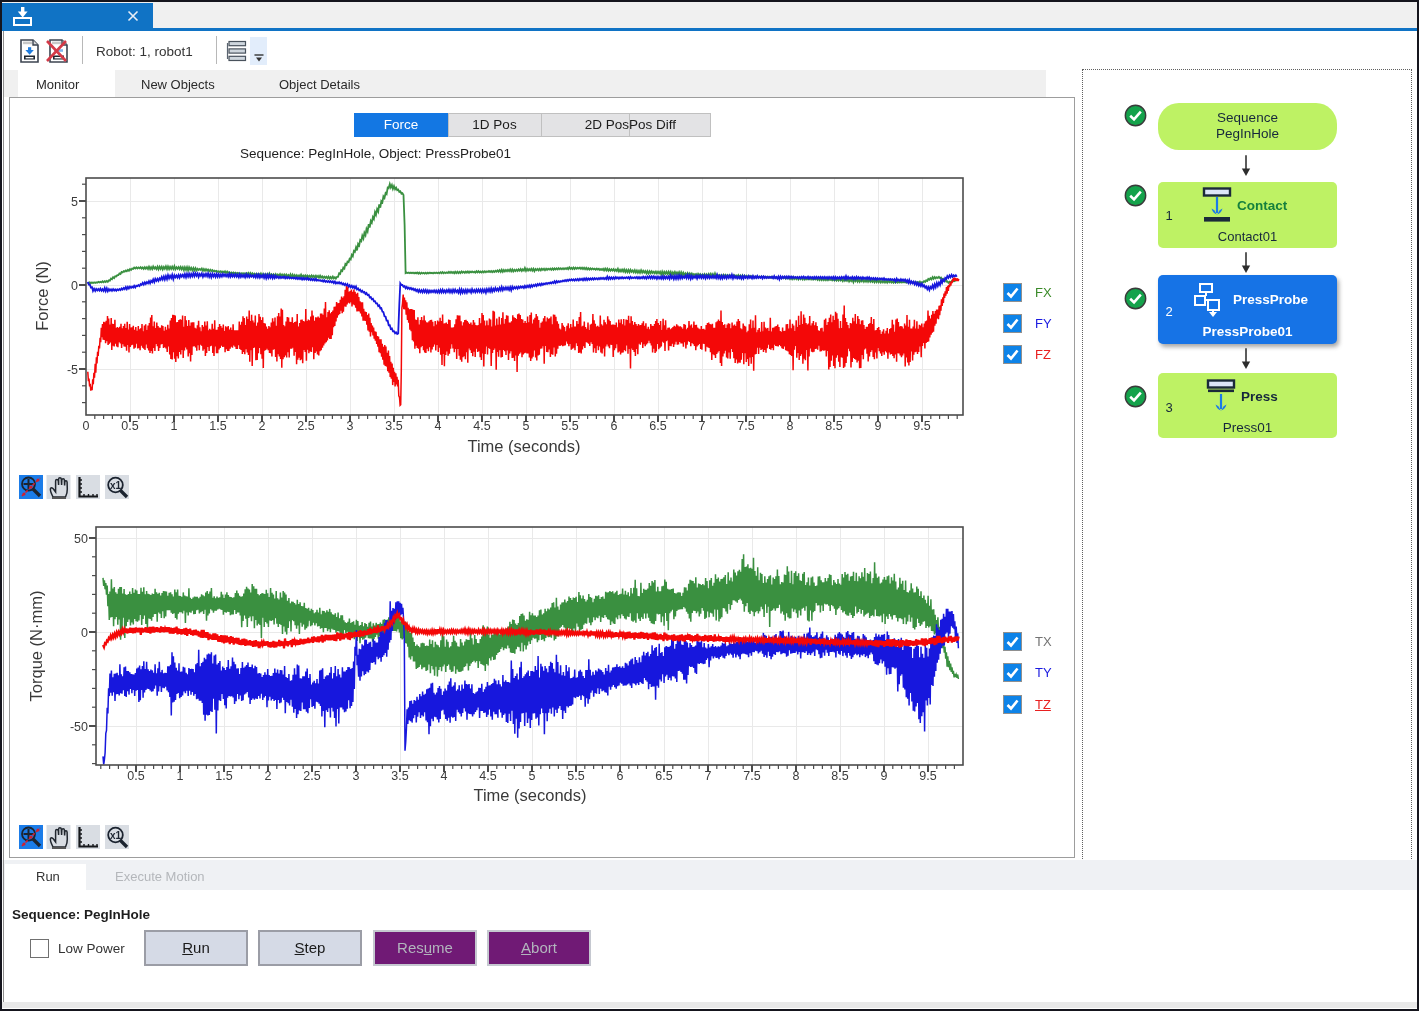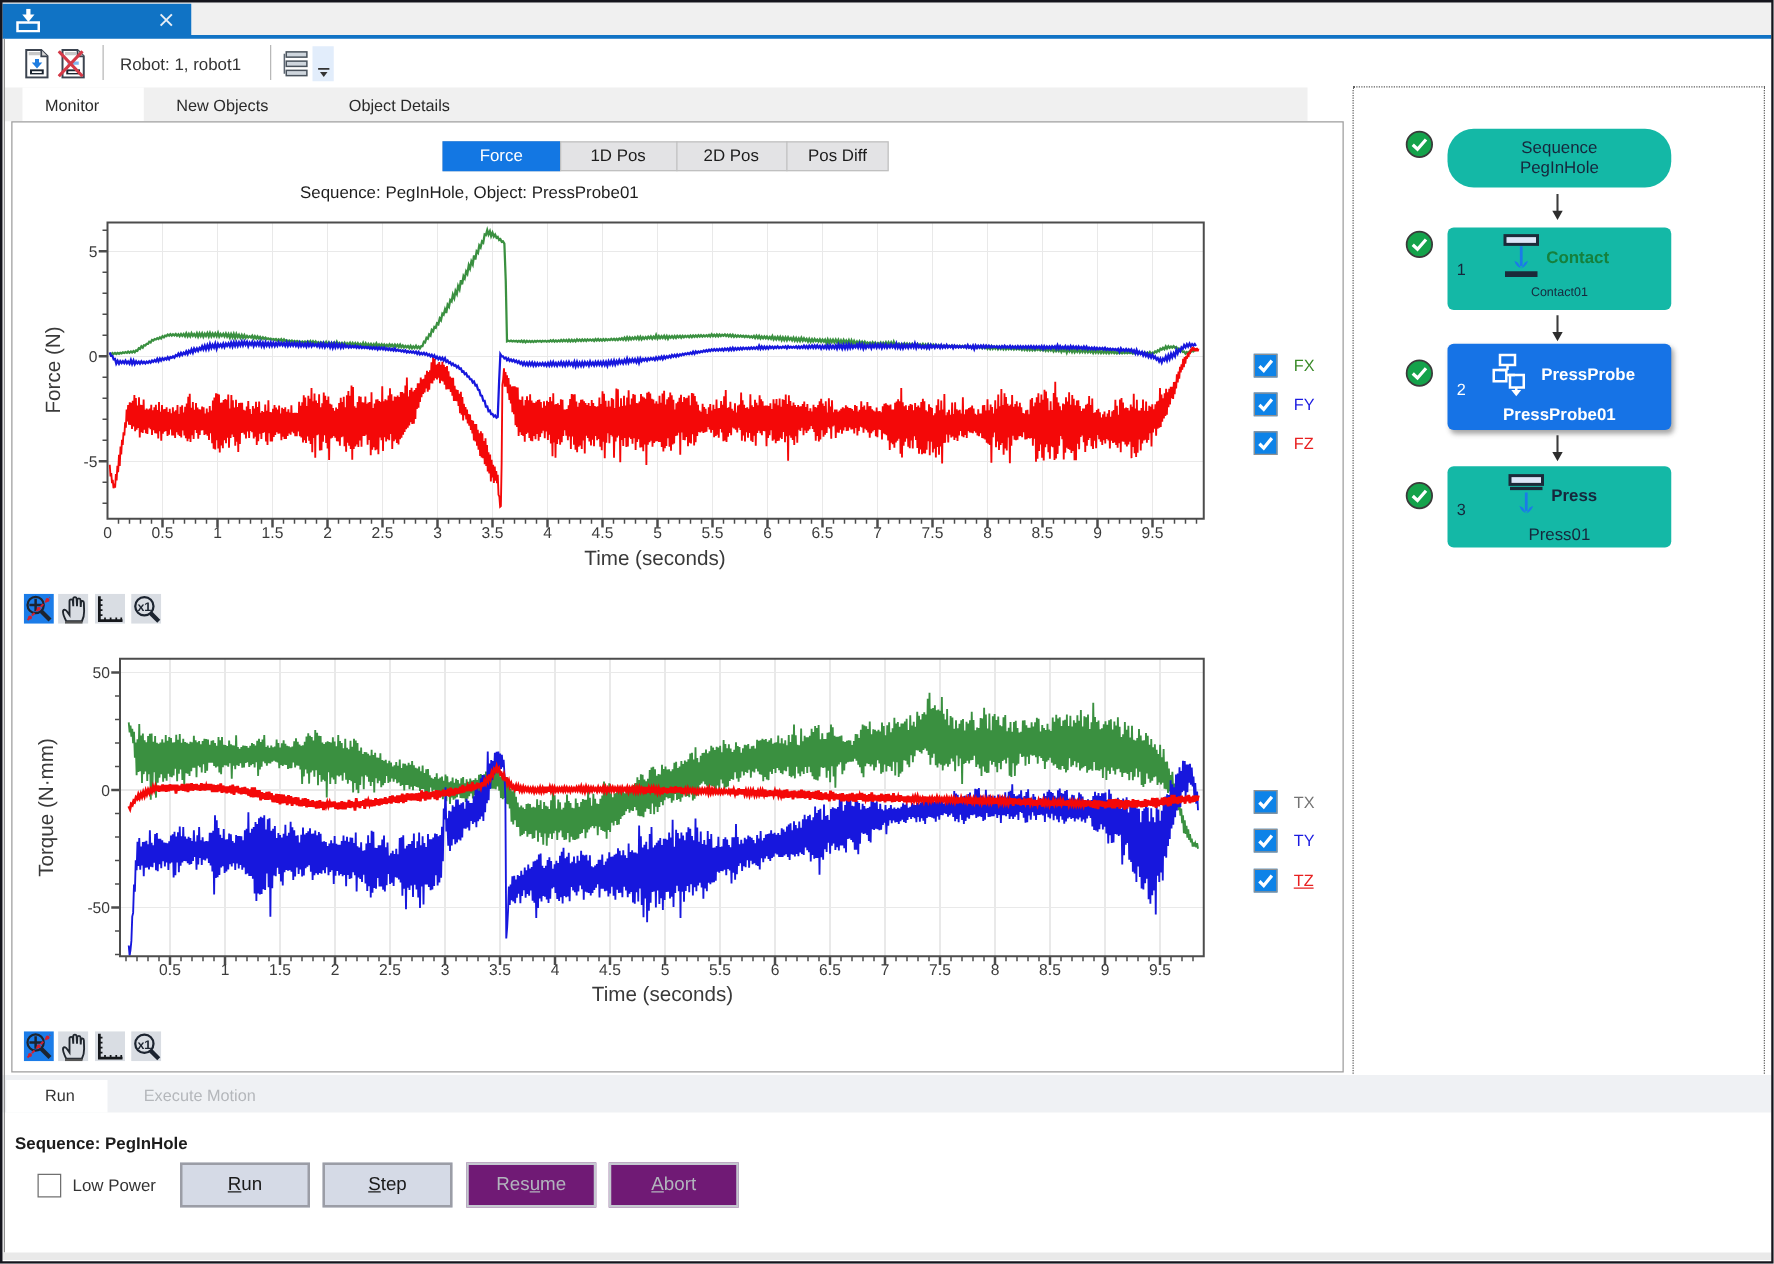--- a/index.html
+++ b/index.html
@@ -1,18 +1,18 @@
 <!DOCTYPE html>
 <html><head><meta charset="utf-8"><style>
 html,body{margin:0;padding:0;}
 body{width:1419px;height:1011px;position:relative;background:#fff;font-family:"Liberation Sans",sans-serif;overflow:hidden;}
 .abs{position:absolute;}
 .ck{position:absolute;width:17px;height:17px;background:#0d83e8;border:1px solid #909090;}
 .ck svg{position:absolute;left:2px;top:2px;}
-.flowbox{position:absolute;left:1158px;width:179px;background:#14b8a6;border-radius:5px;color:#16273c;}
+.flowbox{position:absolute;left:1158px;width:179px;background:#bef264;border-radius:5px;color:#16273c;}
 .flowsel{background:#1673e6;color:#fff;box-shadow:2px 3px 4px rgba(60,60,60,.45);}
 .arr{position:absolute;left:1241px;width:10px;}
 .btn{position:absolute;top:930px;width:104px;height:36px;background:#d5dae6;border:2px solid #9b9da6;box-sizing:border-box;font-size:15px;color:#1a1a1a;text-align:center;line-height:31px;}
 .btnd{background:#701a75;border-color:#c5c8d0;color:#b2b5bd;}
 </style></head>
 <body>
 
 <div class="abs" style="left:2px;top:2px;width:1415px;height:26px;background:#f0f0f0;"></div>
 <div class="abs" style="left:2px;top:3px;width:151px;height:25px;background:#1073c5;"></div>
 <div class="abs" style="left:2px;top:28px;width:1415px;height:3px;background:#1073c5;"></div>
@@ -69,22 +69,22 @@
 
 <div class="abs" style="left:9px;top:97px;width:1066px;height:761px;border:1px solid #9d9d9d;box-sizing:border-box;background:#fff;"></div>
 
 <div class="abs" style="left:354px;top:113px;width:357px;height:24px;background:#e3e3e5;border:1px solid #c0c0c0;box-sizing:border-box;"></div>
 <div class="abs" style="left:448px;top:113px;width:1px;height:24px;background:#c0c0c0;"></div>
 <div class="abs" style="left:541px;top:113px;width:1px;height:24px;background:#c0c0c0;"></div>
 <div class="abs" style="left:629px;top:113px;width:1px;height:24px;background:#c0c0c0;"></div>
 <div class="abs" style="left:354px;top:113px;width:94px;height:24px;background:#1377e3;"></div>
 <div class="abs" style="left:354px;top:113px;width:94px;height:24px;font-size:13.5px;color:#fff;text-align:center;line-height:24px;">Force</div>
 <div class="abs" style="left:448px;top:113px;width:93px;height:24px;font-size:13.5px;color:#1c1c1c;text-align:center;line-height:24px;">1D Pos</div>
-<div class="abs" style="left:541px;top:113px;width:88px;height:24px;font-size:13.5px;color:#1c1c1c;text-align:center;line-height:24px;">2D Pos</div>
-<div class="abs" style="left:629px;top:113px;width:82px;height:24px;font-size:13.5px;color:#1c1c1c;text-align:center;line-height:24px;">Pos Diff</div>
+<div class="abs" style="left:541px;top:113px;width:88px;height:24px;font-size:13.5px;color:#1c1c1c;text-align:right;line-height:24px;">2D Pos</div>
+<div class="abs" style="left:629px;top:113px;width:82px;height:24px;font-size:13.5px;color:#1c1c1c;line-height:24px;">Pos Diff</div>
 
 <div class="abs" style="left:240px;top:146px;width:600px;font-size:13.5px;color:#1e1e1e;">Sequence: PegInHole, Object: PressProbe01</div>
 
 <svg xmlns="http://www.w3.org/2000/svg" width="1419" height="1011" style="position:absolute;left:0;top:0;" shape-rendering="crispEdges">
     <line x1="130.0" y1="178" x2="130.0" y2="415" stroke="#e9e9e9" stroke-width="1"></line>
     <line x1="174.0" y1="178" x2="174.0" y2="415" stroke="#e9e9e9" stroke-width="1"></line>
     <line x1="218.0" y1="178" x2="218.0" y2="415" stroke="#e9e9e9" stroke-width="1"></line>
     <line x1="262.0" y1="178" x2="262.0" y2="415" stroke="#e9e9e9" stroke-width="1"></line>
     <line x1="306.0" y1="178" x2="306.0" y2="415" stroke="#e9e9e9" stroke-width="1"></line>
     <line x1="350.0" y1="178" x2="350.0" y2="415" stroke="#e9e9e9" stroke-width="1"></line>
@@ -512,21 +512,21 @@
 
 <div class="flowbox" style="top:182px;height:66px;"></div>
 <div class="abs" style="left:1163px;top:208px;width:12px;text-align:center;font-size:13px;color:#16273c;">1</div>
 <svg class="abs" style="left:1202px;top:187px;" width="31" height="37" viewBox="0 0 31 37">
   <rect x="2" y="1.5" width="26" height="7" fill="#dce6f8" stroke="#1b2a3a" stroke-width="2.4"></rect>
   <line x1="15" y1="10" x2="15" y2="26" stroke="#1b7ae8" stroke-width="2.2"></line>
   <path d="M9.5 21.5 Q11 26.5 15 27.5 Q19 26.5 20.5 21.5 L17.6 23.2 L15 28 L12.4 23.2 Z" fill="#1b7ae8"></path>
   <rect x="2" y="30" width="26" height="4.6" fill="#1b2a3a"></rect>
 </svg>
 <div class="abs" style="left:1237px;top:198px;font-size:13.5px;font-weight:bold;color:#15803d;">Contact</div>
-<div class="abs" style="left:1158px;top:229px;width:179px;text-align:center;font-size:10px;color:#16273c;">Contact01</div>
+<div class="abs" style="left:1158px;top:229px;width:179px;text-align:center;font-size:13px;color:#16273c;">Contact01</div>
 
 <div class="flowbox flowsel" style="top:275px;height:69px;"></div>
 <div class="abs" style="left:1163px;top:304px;width:12px;text-align:center;font-size:13px;color:#fff;">2</div>
 <svg class="abs" style="left:1191px;top:282px;" width="38" height="38" viewBox="0 0 38 38">
   <rect x="9" y="2" width="12" height="8" fill="none" stroke="#fff" stroke-width="2"></rect>
   <line x1="15" y1="10" x2="15" y2="14" stroke="#fff" stroke-width="2"></line>
   <line x1="8" y1="14" x2="15" y2="14" stroke="#fff" stroke-width="2"></line>
   <rect x="4" y="14" width="10" height="9" fill="none" stroke="#fff" stroke-width="2"></rect>
   <line x1="14" y1="18" x2="21" y2="18" stroke="#fff" stroke-width="2"></line>
   <rect x="17" y="18" width="11" height="10" fill="none" stroke="#fff" stroke-width="2"></rect>

